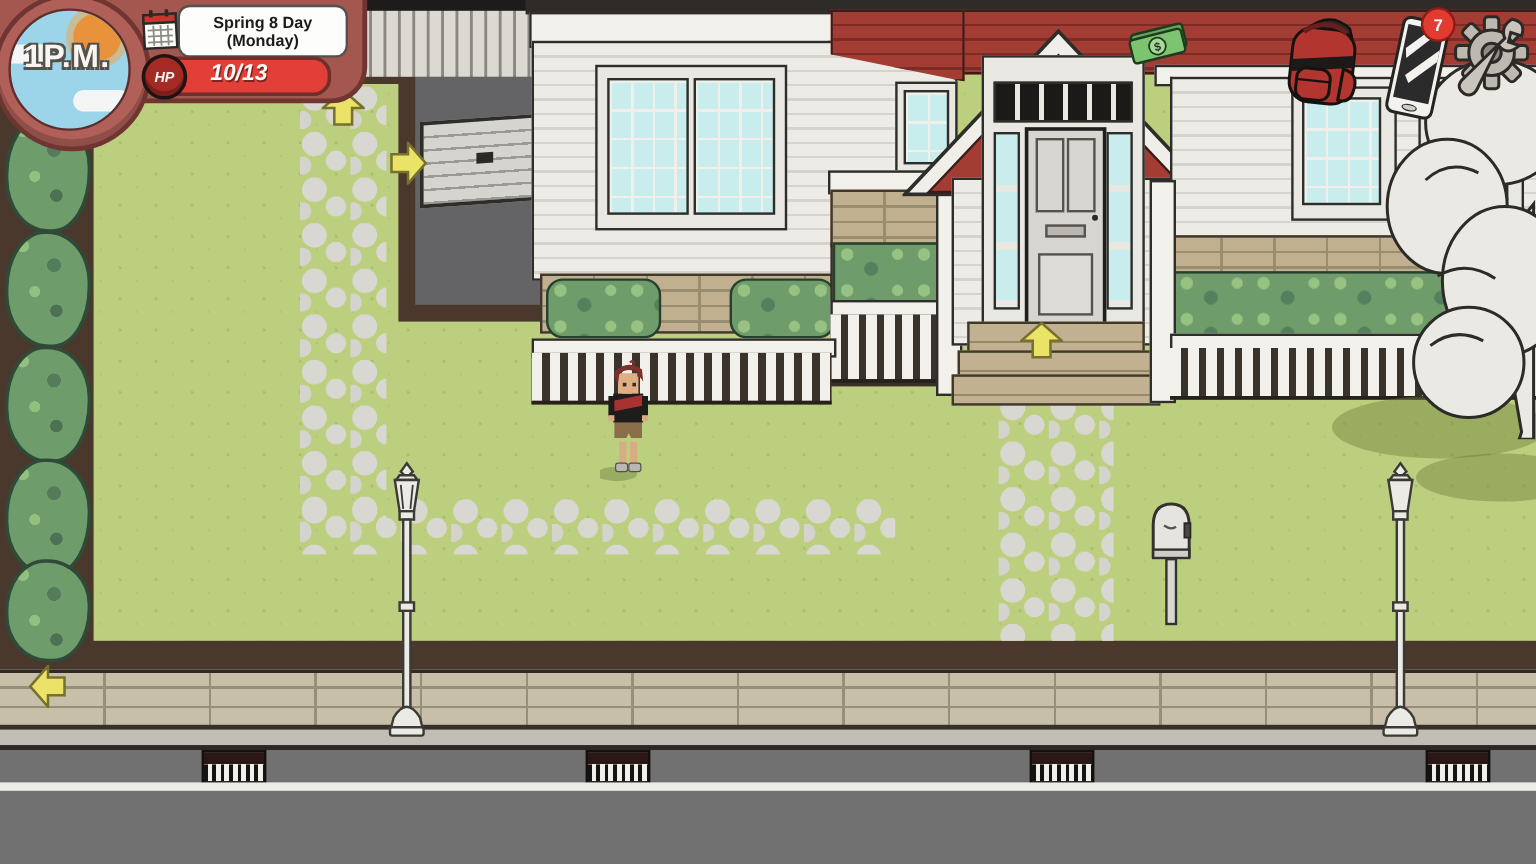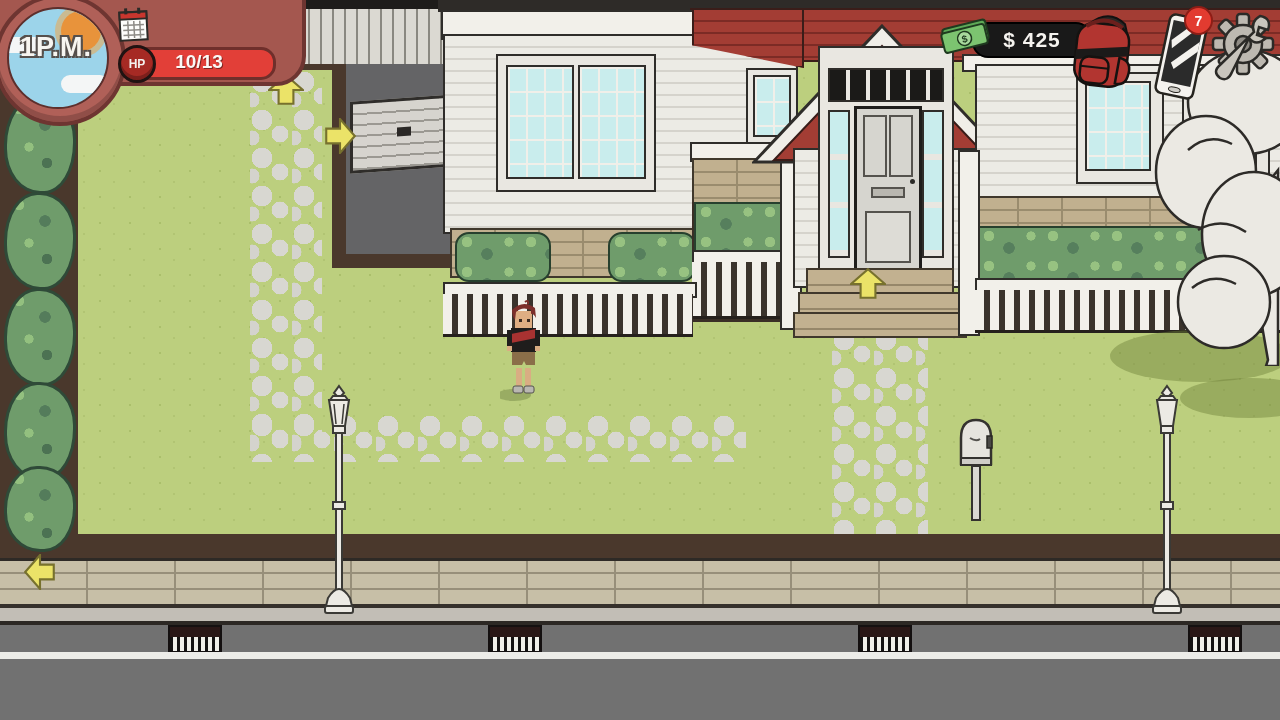--- a/index.html
+++ b/index.html
@@ -95,21 +95,21 @@
   .sun{left:52px;top:2px;width:40px;height:40px;border-radius:50%;background:#e8933b;
      box-shadow:0 0 0 6px rgba(238,166,74,.55);}
   .cloud{background:#f4f6f6;border-radius:14px;}
   .clock-time{left:0;top:34px;width:116px;text-align:center;font-size:27px;font-weight:bold;
      color:#f7f5f0;letter-spacing:1px;
      text-shadow:2px 2px 0 #56504c,-2px 2px 0 #56504c,2px -2px 0 #56504c,-2px -2px 0 #56504c;}
   .date-pill{left:148px;top:4px;width:138px;height:40px;background:#fdfdfb;border:2px solid #55524e;
      border-radius:10px;display:flex;flex-direction:column;justify-content:center;text-align:center;}
   .date-pill div{font-size:13.5px;font-weight:bold;color:#1c1b1a;line-height:15px;}
   .hp-bar{left:122px;top:47px;width:148px;height:27px;background:#e23f38;border:3px solid #6f2f2b;
-     border-radius:15px;}
+     border-radius:15px;font-style:italic;}
   .hp-badge{left:-7px;top:-5px;width:32px;height:32px;border-radius:50%;background:#a62a24;
      border:3px solid #201312;display:flex;align-items:center;justify-content:center;
      font-size:12px;font-weight:bold;color:#f4f1ee;box-shadow:inset 0 -4px 0 rgba(0,0,0,.25);}
   .hp-value{left:0;top:1px;width:148px;text-align:center;font-size:19px;font-weight:bold;color:#fbf9f6;
      text-shadow:1px 1px 0 #7e2420;}
   .money-pill{left:972px;top:22px;width:116px;height:32px;background:#191919;border-radius:16px;
      border:2px solid #000;display:flex;align-items:center;justify-content:center;}
   .money-amount{font-size:21px;font-weight:bold;color:#f5f3ef;letter-spacing:1px;}
   .badge{left:1184px;top:6px;width:25px;height:25px;border-radius:50%;background:#e23b30;
      border:2px solid #8e1d16;display:flex;align-items:center;justify-content:center;
@@ -332,37 +332,38 @@
         <line x1="5" y1="24" x2="26" y2="24"></line>
         <line x1="5" y1="29" x2="26" y2="29"></line>
       <line x1="10" y1="15" x2="10" y2="32"></line>
         <line x1="16" y1="15" x2="16" y2="32"></line>
         <line x1="22" y1="15" x2="22" y2="32"></line>
     </g>
     <rect x="7" y="2" width="3" height="6" fill="#2b2a27" transform="rotate(-3 16 20)"></rect>
     <rect x="20" y="2" width="3" height="6" fill="#2b2a27" transform="rotate(-3 16 20)"></rect>
   </svg>
 
+  <div class="abs date-pill">
+    <div>Spring 8 Day</div>
+    <div>(Monday)</div>
+  </div>
 
   <div class="abs hp-bar">
     <div class="abs hp-badge">HP</div>
     <div class="abs hp-value">10/13</div>
   </div>
 
   <svg class="abs hud-icon" style="left:938px;top:14px;" width="56" height="44" viewBox="0 0 56 44">
     <g transform="rotate(-14 28 22)">
       <rect x="6" y="10" width="44" height="20" rx="3" fill="#5ea857" stroke="#1f3a1f" stroke-width="2"></rect>
       <rect x="4" y="14" width="44" height="20" rx="3" fill="#7cc470" stroke="#1f3a1f" stroke-width="2"></rect>
       <circle cx="26" cy="24" r="7" fill="#a8d99c" stroke="#1f3a1f" stroke-width="1.5"></circle>
       <text x="26" y="28" font-size="10" font-weight="bold" text-anchor="middle" fill="#1f3a1f" font-family="Liberation Sans,sans-serif">$</text>
     </g>
   </svg>
-  <div class="abs money-pill">
-    <span class="money-amount">$ 425</span>
-  </div>
 
   <svg class="abs hud-icon" style="left:1064px;top:8px;" width="78" height="88" viewBox="0 0 78 88">
     <g transform="rotate(6 39 44)">
       <path d="M22 18 Q40 0 58 14 L62 26 L26 30 Z" fill="#2a2725" stroke="#111" stroke-width="2"></path>
       <rect x="12" y="16" width="52" height="62" rx="17" fill="#b23530" stroke="#151210" stroke-width="2.5"></rect>
       <path d="M12 44 L64 36 L64 46 L12 54 Z" fill="#1c1a19"></path>
       <rect x="18" y="50" width="28" height="26" rx="8" fill="#b23530" stroke="#151210" stroke-width="2.5"></rect>
       <path d="M18 60 h28" stroke="#151210" stroke-width="2"></path>
       <path d="M56 48 q14 2 10 18 q-2 10 -12 8 Z" fill="#b23530" stroke="#151210" stroke-width="2.5"></path>
       <path d="M20 20 Q38 6 56 18" fill="none" stroke="#6b1f1c" stroke-width="4"></path>

